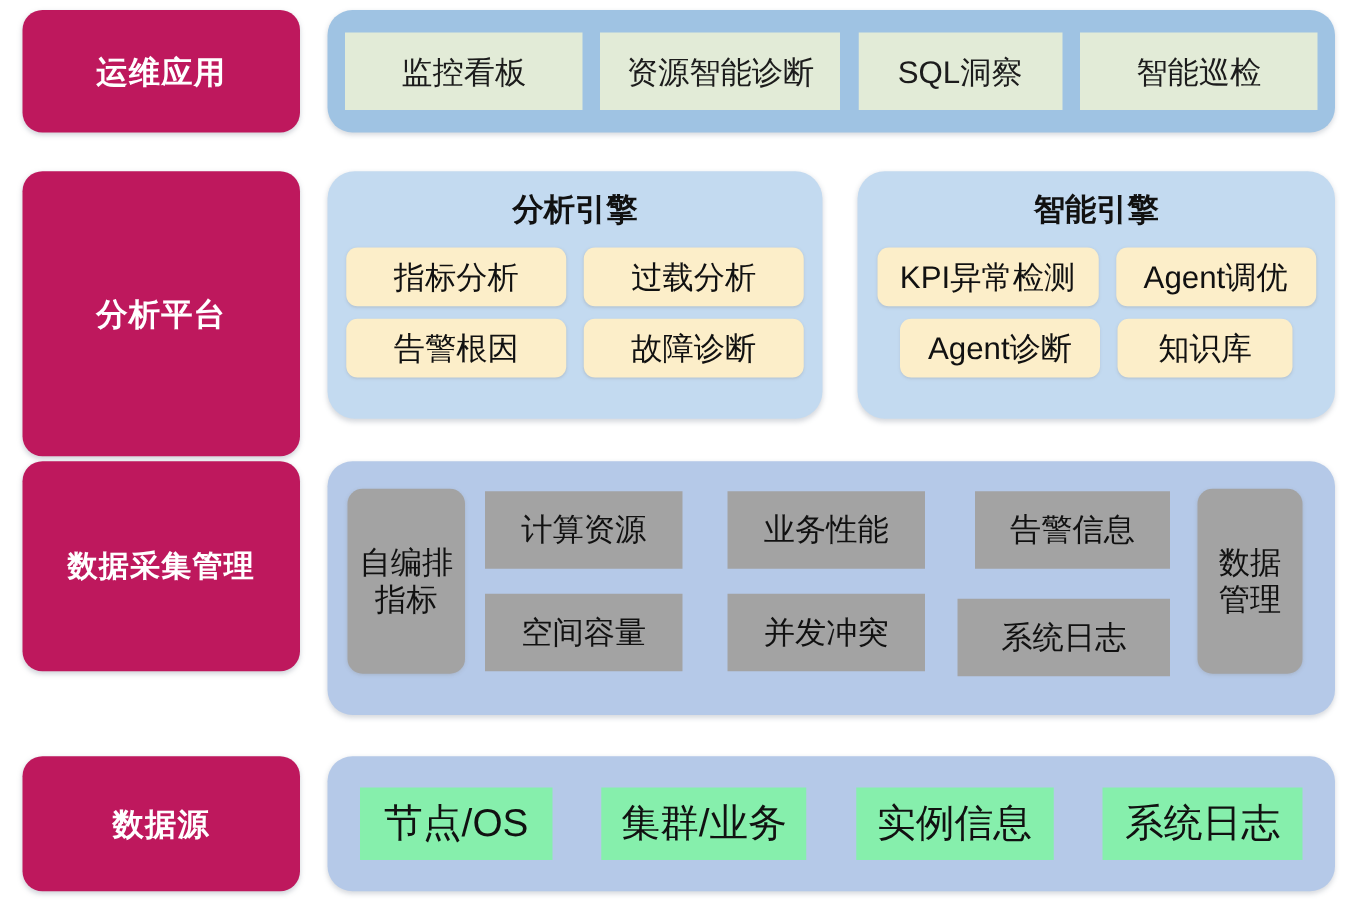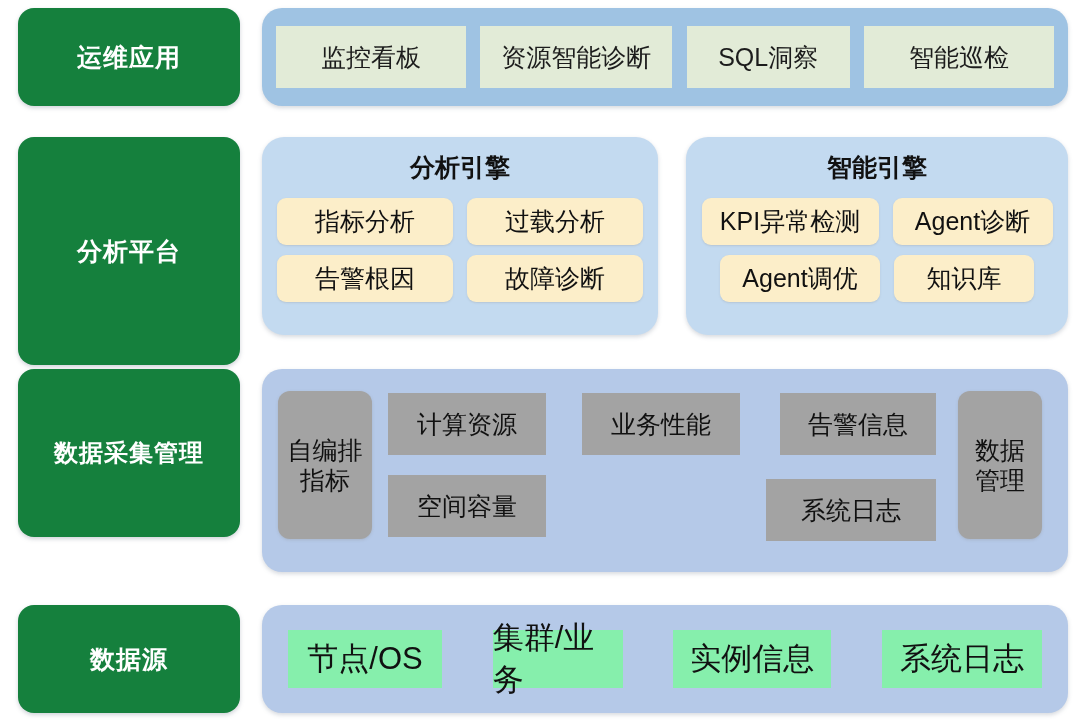--- a/index.html
+++ b/index.html
@@ -18,21 +18,21 @@
     width: 1080px;
     height: 722px;
     background: #ffffff;
   }
 
   
   .layer-label {
     position: absolute;
     left: 18px;
     width: 222px;
-    background: #15803d;
+    background: #be185d;
     border-radius: 16px;
     box-shadow: 0 2px 4px rgba(120,130,145,0.35);
     display: flex;
     align-items: center;
     justify-content: center;
     color: #ffffff;
     font-weight: bold;
     font-size: 25px;
     letter-spacing: 1px;
     box-sizing: border-box;
@@ -192,53 +192,54 @@
         <div class="chip-engine" style="width:176px">过载分析</div>
         <div class="chip-engine" style="width:176px">告警根因</div>
         <div class="chip-engine" style="width:176px">故障诊断</div>
       </div>
     </div>
 
     <div class="panel" style="left:424px;width:382px;">
       <div class="panel-title">智能引擎</div>
       <div class="panel-grid">
         <div class="chip-engine" style="width:177px">KPI异常检测</div>
+        <div class="chip-engine" style="width:160px">Agent调优</div>
         <div class="chip-engine" style="width:160px">Agent诊断</div>
-        <div class="chip-engine" style="width:160px">Agent调优</div>
         <div class="chip-engine" style="width:140px">知识库</div>
       </div>
     </div>
   </div>
 
   <div class="band band-collect" style="top:369px;height:203px;">
 
     <div class="chip-collect tall" style="left:16px;top:22px;width:94px;height:148px;">
       <span style="white-space:pre-line">自编排
 指标</span>
     </div>
 
     <div class="chip-collect" style="left:126px;top:24px;width:158px;height:62px;">计算资源</div>
 
     <div class="chip-collect" style="left:126px;top:106px;width:158px;height:62px;">空间容量</div>
 
     <div class="chip-collect" style="left:320px;top:24px;width:158px;height:62px;">业务性能</div>
 
+    <div class="chip-collect" style="left:320px;top:106px;width:158px;height:62px;">并发冲突</div>
 
     <div class="chip-collect" style="left:518px;top:24px;width:156px;height:62px;">告警信息</div>
 
     <div class="chip-collect" style="left:504px;top:110px;width:170px;height:62px;">系统日志</div>
 
     <div class="chip-collect tall" style="left:696px;top:22px;width:84px;height:148px;">
       <span style="white-space:pre-line">数据
 管理</span>
     </div>
   </div>
 
   <div class="band band-source" style="top:605px;height:108px;">
     <div class="source-row">
       <div class="chip-source" style="width:154px">节点/OS</div>
-      <div class="chip-source" style="width:130px">集群/业务</div>
+      <div class="chip-source" style="width:164px">集群/业务</div>
       <div class="chip-source" style="width:158px">实例信息</div>
       <div class="chip-source" style="width:160px">系统日志</div>
     </div>
   </div>
 
 </div>
 
 </body></html>

